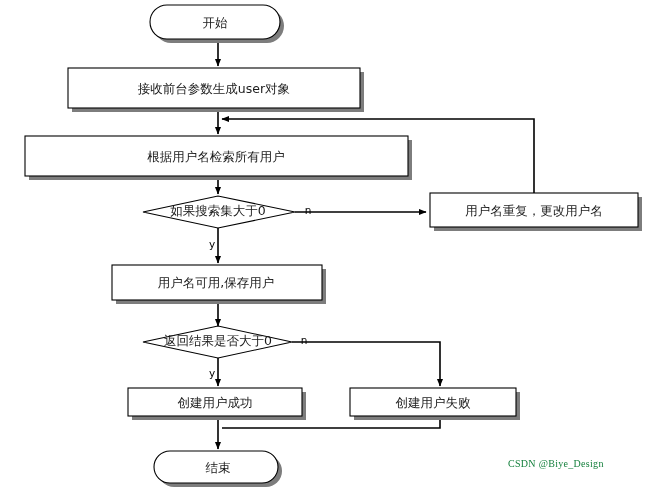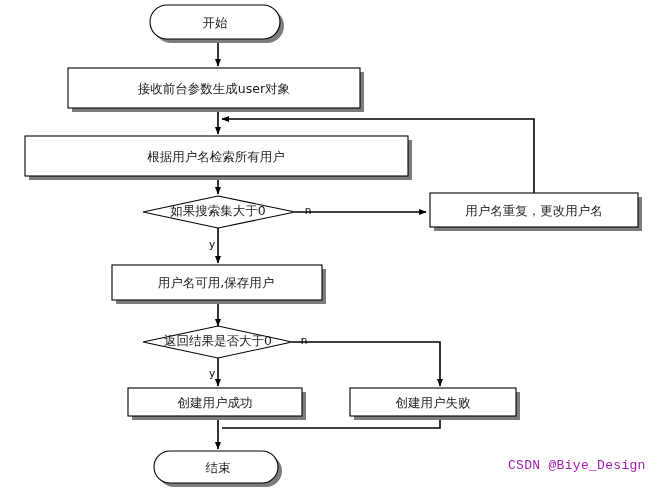--- a/index.html
+++ b/index.html
@@ -52,23 +52,23 @@
     font-family: "DejaVu Sans", "Liberation Sans", sans-serif;
     font-size: 10.5px;
     fill: #000000;
     text-anchor: middle;
     dominant-baseline: middle;
   }
   .watermark {
     position: absolute;
     left: 508px;
     top: 458px;
-    font-family: Liberation Mono, monospace;
-    font-size: 13px;
-    color: #a21caf;
+    font-family: Liberation Serif, serif;
+    font-size: 10px;
+    color: #15803d;
     letter-spacing: 0.3px;
     white-space: nowrap;
   }
 </style>
 </head>
 <body>
 
 <div id="canvas">
 
   <svg class="flow" viewBox="0 0 667 488">

